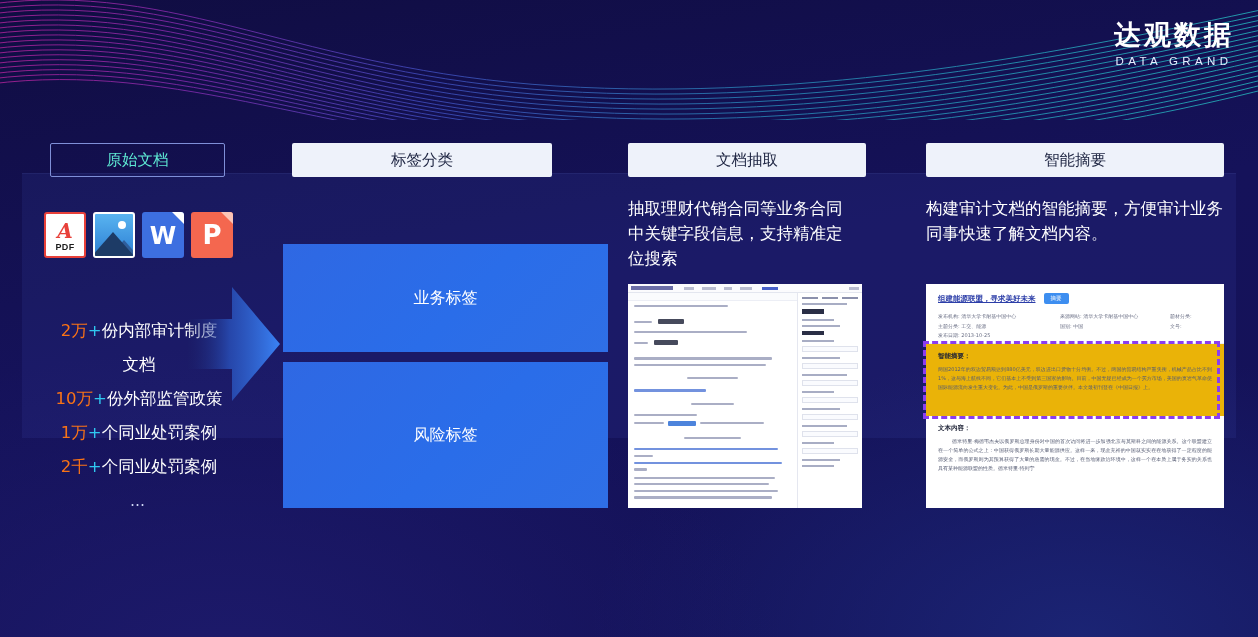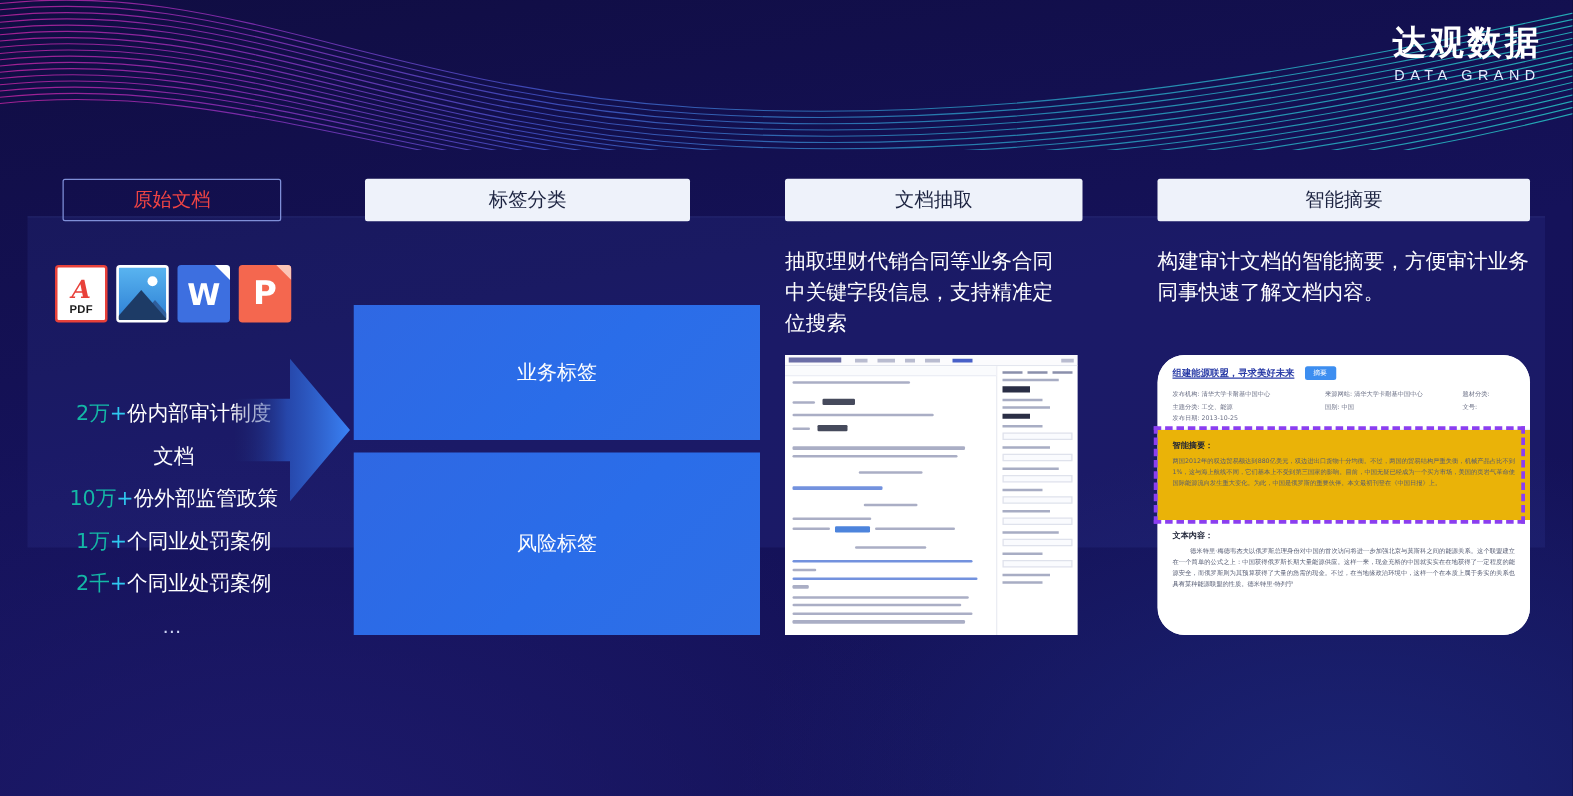--- a/index.html
+++ b/index.html
@@ -39,21 +39,21 @@
   .col2{ left:288px;width:330px; }
   .col3{ left:618px;width:300px; }
   .col4{ left:918px;width:340px; }
 
   .hdr{
     position:absolute; top:143px; height:34px;
     display:flex; align-items:center; justify-content:center;
     font-size:15.5px; border-radius:2px;
     font-family:"DejaVu Sans",sans-serif;
   }
-  .hdr.outline{ left:50px;  width:175px; color:#ef4444;
+  .hdr.outline{ left:50px;  width:175px; color:#5eead4;
     border:1px solid #7f8fd8; background:transparent; }
   .hdr.solid  { background:#eef2fa; color:#1c2340; }
   .hdr.h2{ left:4px;  width:260px; }
   .hdr.h3{ left:10px;  width:238px; }
   .hdr.h4{ left:8px;   width:298px; }
 
   
   .files{ position:absolute; left:44px; top:212px; display:flex; gap:7px; }
   .fi{ width:42px; height:46px; position:relative; border-radius:3px; }
 
@@ -87,21 +87,21 @@
   .fi-p::before{ content:""; position:absolute; right:0; top:0; width:0;height:0;
     border-left:12px solid transparent; border-top:12px solid #fbc4b6; }
   .fi-p span{ position:absolute; left:0; right:0; top:10px; text-align:center;
     color:#fff; font-size:26px; font-weight:bold; font-family:"DejaVu Sans",sans-serif;
     line-height:1; }
 
   
   .stats{ position:absolute; left:0; top:314px; width:278px; text-align:center; }
   .stat{ color:#ffffff; font-size:16.5px; line-height:34px;
     font-family:"DejaVu Sans",sans-serif; white-space:nowrap; }
-  .stat b{ color:#14b8a6; font-weight:normal; }
+  .stat b{ color:#f97316; font-weight:normal; }
   .stat .plus{ color:#2fc8f0; }
   .stat.dots{ color:#cfd6f5; letter-spacing:3px; font-size:15px; }
 
   
   .arrow{ position:absolute; left:188px; top:285px; width:92px; height:118px; }
 
   
   .tagbox{
     position:absolute; left:-5px; width:325px;
     background:linear-gradient(135deg,#2f68e3 0%,#2a6de9 55%,#2f6fe6 100%);
@@ -113,21 +113,21 @@
 
   
   .desc{ position:absolute; color:#fff; font-size:16.5px; line-height:25px;
     font-family:"DejaVu Sans",sans-serif; }
   .desc.d3{ left:10px; top:196px; width:222px; }
   .desc.d4{ left:8px;  top:196px; width:300px; }
 
   
   .thumb{ position:absolute; background:#fff; overflow:hidden; }
   .thumb3{ left:10px; top:284px; width:234px; height:224px; }
-  .thumb4{ left:8px;  top:284px; width:298px; height:224px;border-radius:22px; }
+  .thumb4{ left:8px;  top:284px; width:298px; height:224px; }
 
   
   .dv-top{ position:absolute; left:0; top:0; width:100%; height:9px;
     background:#fbfbfd; border-bottom:1px solid #e3e6ef; }
   .dv-top .tt{ position:absolute; left:3px; top:2px; height:4px; width:42px;
     background:#3b3f8a; opacity:.75; }
   .dv-top .tc{ position:absolute; top:2.5px; height:3px; background:#b9bcd0; }
   .dv-body{ position:absolute; left:0; top:9px; right:64px; bottom:0;
     background:#fff; border-right:1px solid #e5e7f0; }
   .dv-toolbar{ position:absolute; left:0; top:0; right:0; height:8px;

